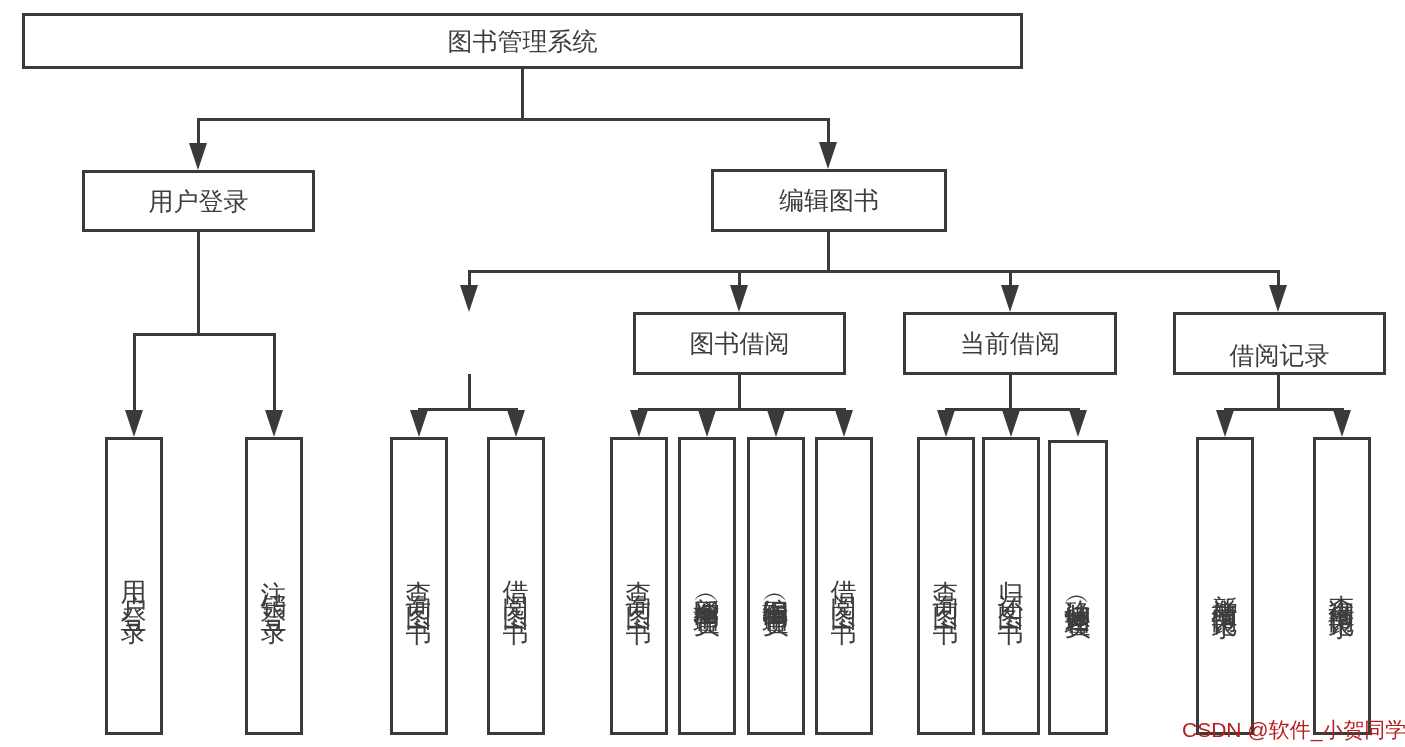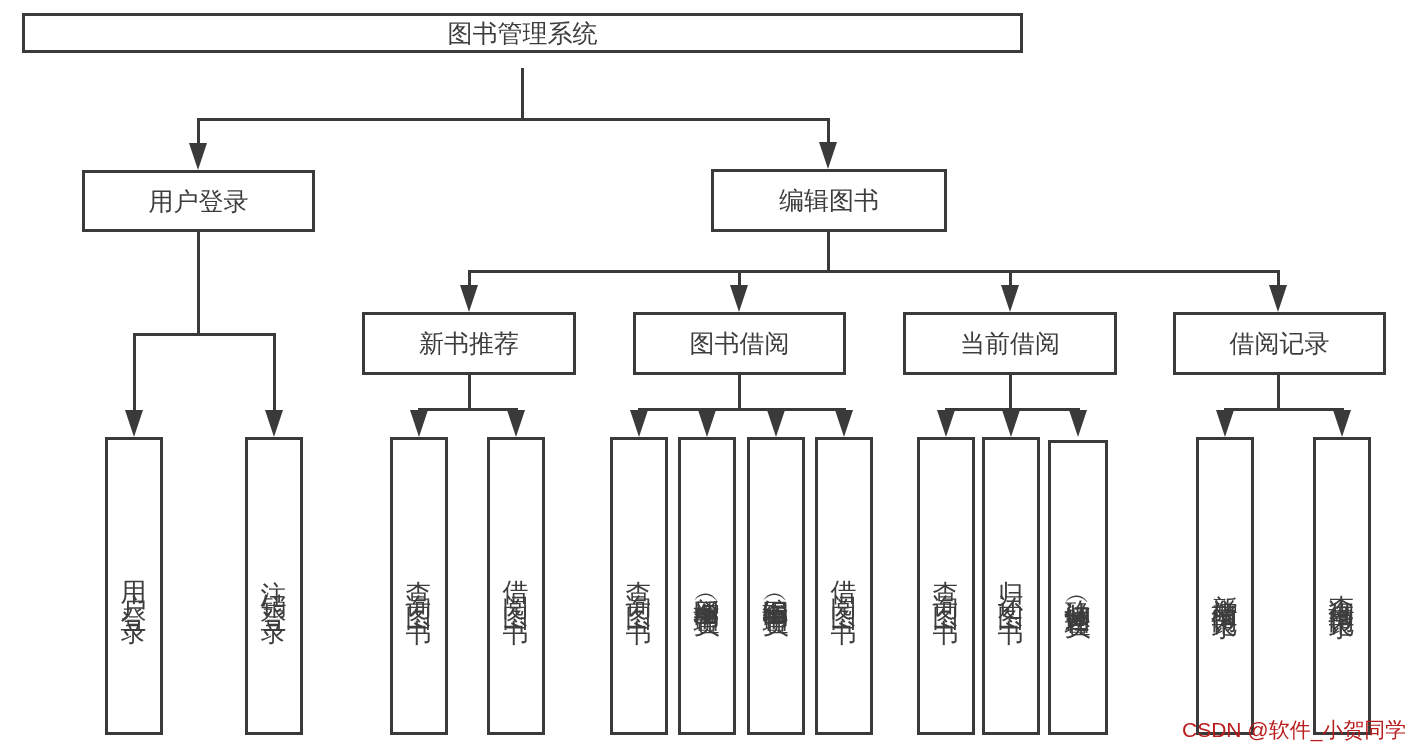--- a/index.html
+++ b/index.html
@@ -81,41 +81,38 @@
   <div class="arrow" style="left:630px;  top:410px;"></div>
   <div class="arrow" style="left:698px;  top:410px;"></div>
   <div class="arrow" style="left:767px;  top:410px;"></div>
   <div class="arrow" style="left:835px;  top:410px;"></div>
   <div class="arrow" style="left:937px;  top:410px;"></div>
   <div class="arrow" style="left:1002px; top:410px;"></div>
   <div class="arrow" style="left:1069px; top:410px;"></div>
   <div class="arrow" style="left:1216px; top:410px;"></div>
   <div class="arrow" style="left:1333px; top:410px;"></div>
 
-  <div class="box" style="left:22px; top:13px; width:1001px; height:40px;">
+  <div class="box" style="left:22px; top:13px; width:1001px; height:56px;">
     <span class="h-label">图书管理系统</span>
   </div>
 
   <div class="box" style="left:82px; top:170px; width:233px; height:62px;">
     <span class="h-label">用户登录</span>
   </div>
   <div class="box" style="left:711px; top:169px; width:236px; height:63px;">
     <span class="h-label">编辑图书</span>
   </div>
 
-  <div class="box" style="left:362px; top:312px; width:214px; height:63px;">
-    <span class="h-label">新书推荐</span>
-  </div>
   <div class="box" style="left:633px; top:312px; width:213px; height:63px;">
     <span class="h-label">图书借阅</span>
   </div>
   <div class="box" style="left:903px; top:312px; width:214px; height:63px;">
     <span class="h-label">当前借阅</span>
   </div>
-  <div class="box" style="left:1173px; top:312px; width:213px; height:63px;">
+  <div class="box" style="left:1173px; top:312px; width:213px; height:63px;align-items:flex-end;">
     <span class="h-label">借阅记录</span>
   </div>
 
   <div class="box" style="left:105px; top:437px; width:58px; height:298px;">
     <span class="v-label ls-wide">用户登录</span>
   </div>
   <div class="box" style="left:245px; top:437px; width:58px; height:298px;">
     <span class="v-label ls-wide">注销登录</span>
   </div>
 

